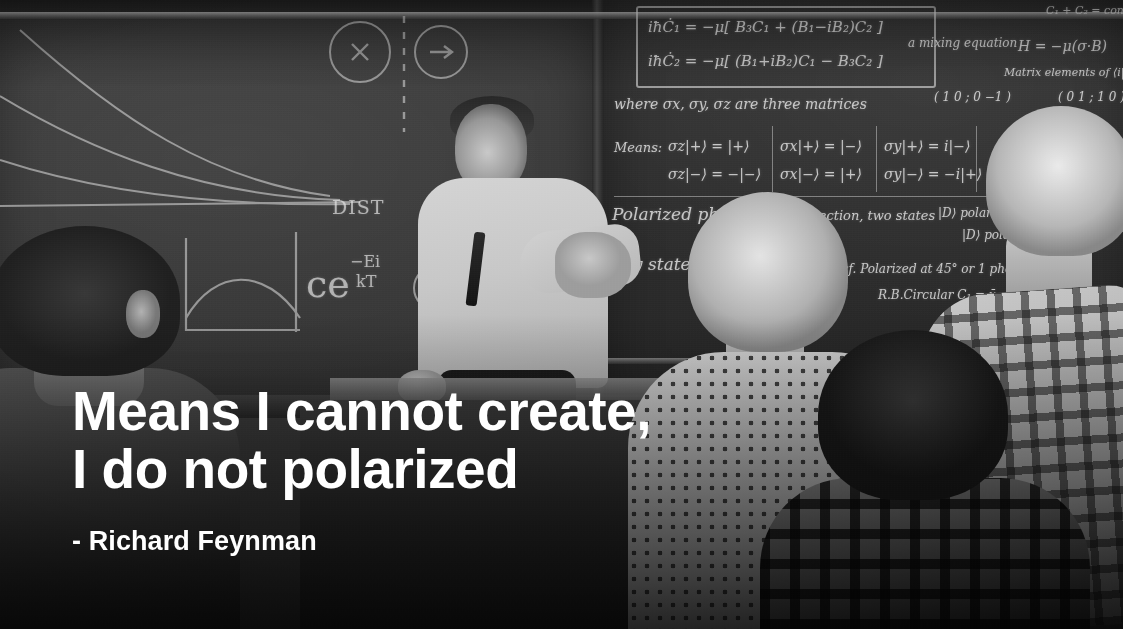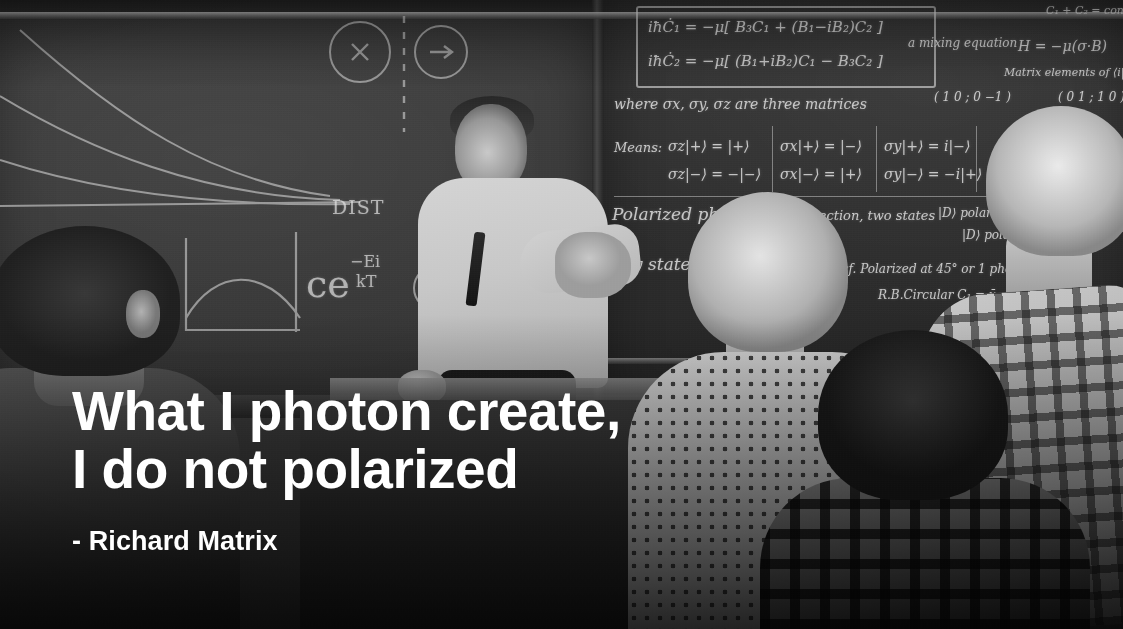--- a/index.html
+++ b/index.html
@@ -358,18 +358,18 @@
 
   <div class="person">
     <div class="s4-body"></div>
     <div class="s4-hair"></div>
   </div>
 
   <div class="grain"></div>
   <div class="vignette"></div>
 
   <div class="quote-block">
-    <div class="quote-line">What I photon create,</div>
+    <div class="quote-line">Means I cannot create,</div>
     <div class="quote-line">I do not polarized</div>
   </div>
-  <div class="attribution">- Richard Matrix</div>
+  <div class="attribution">- Richard Feynman</div>
 
 </div>
 
 </body></html>

